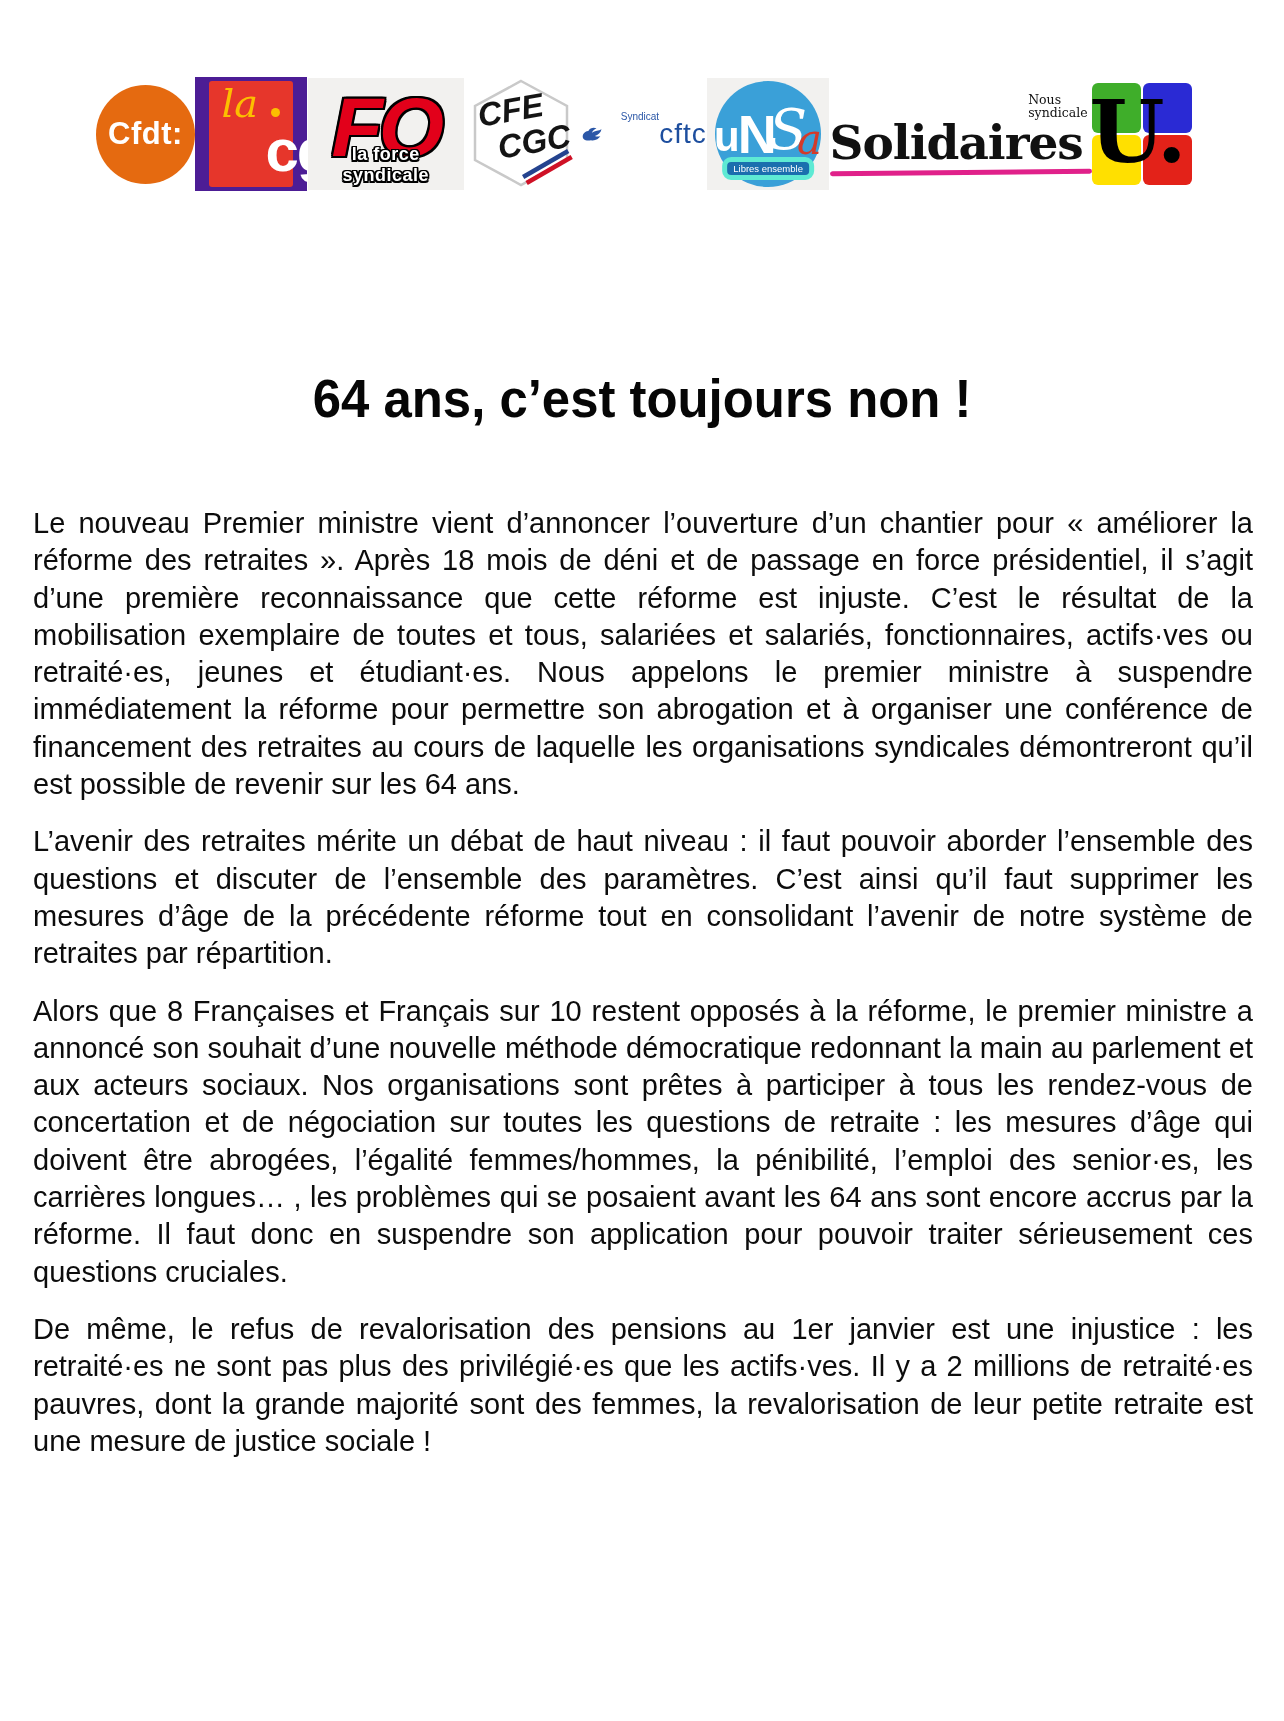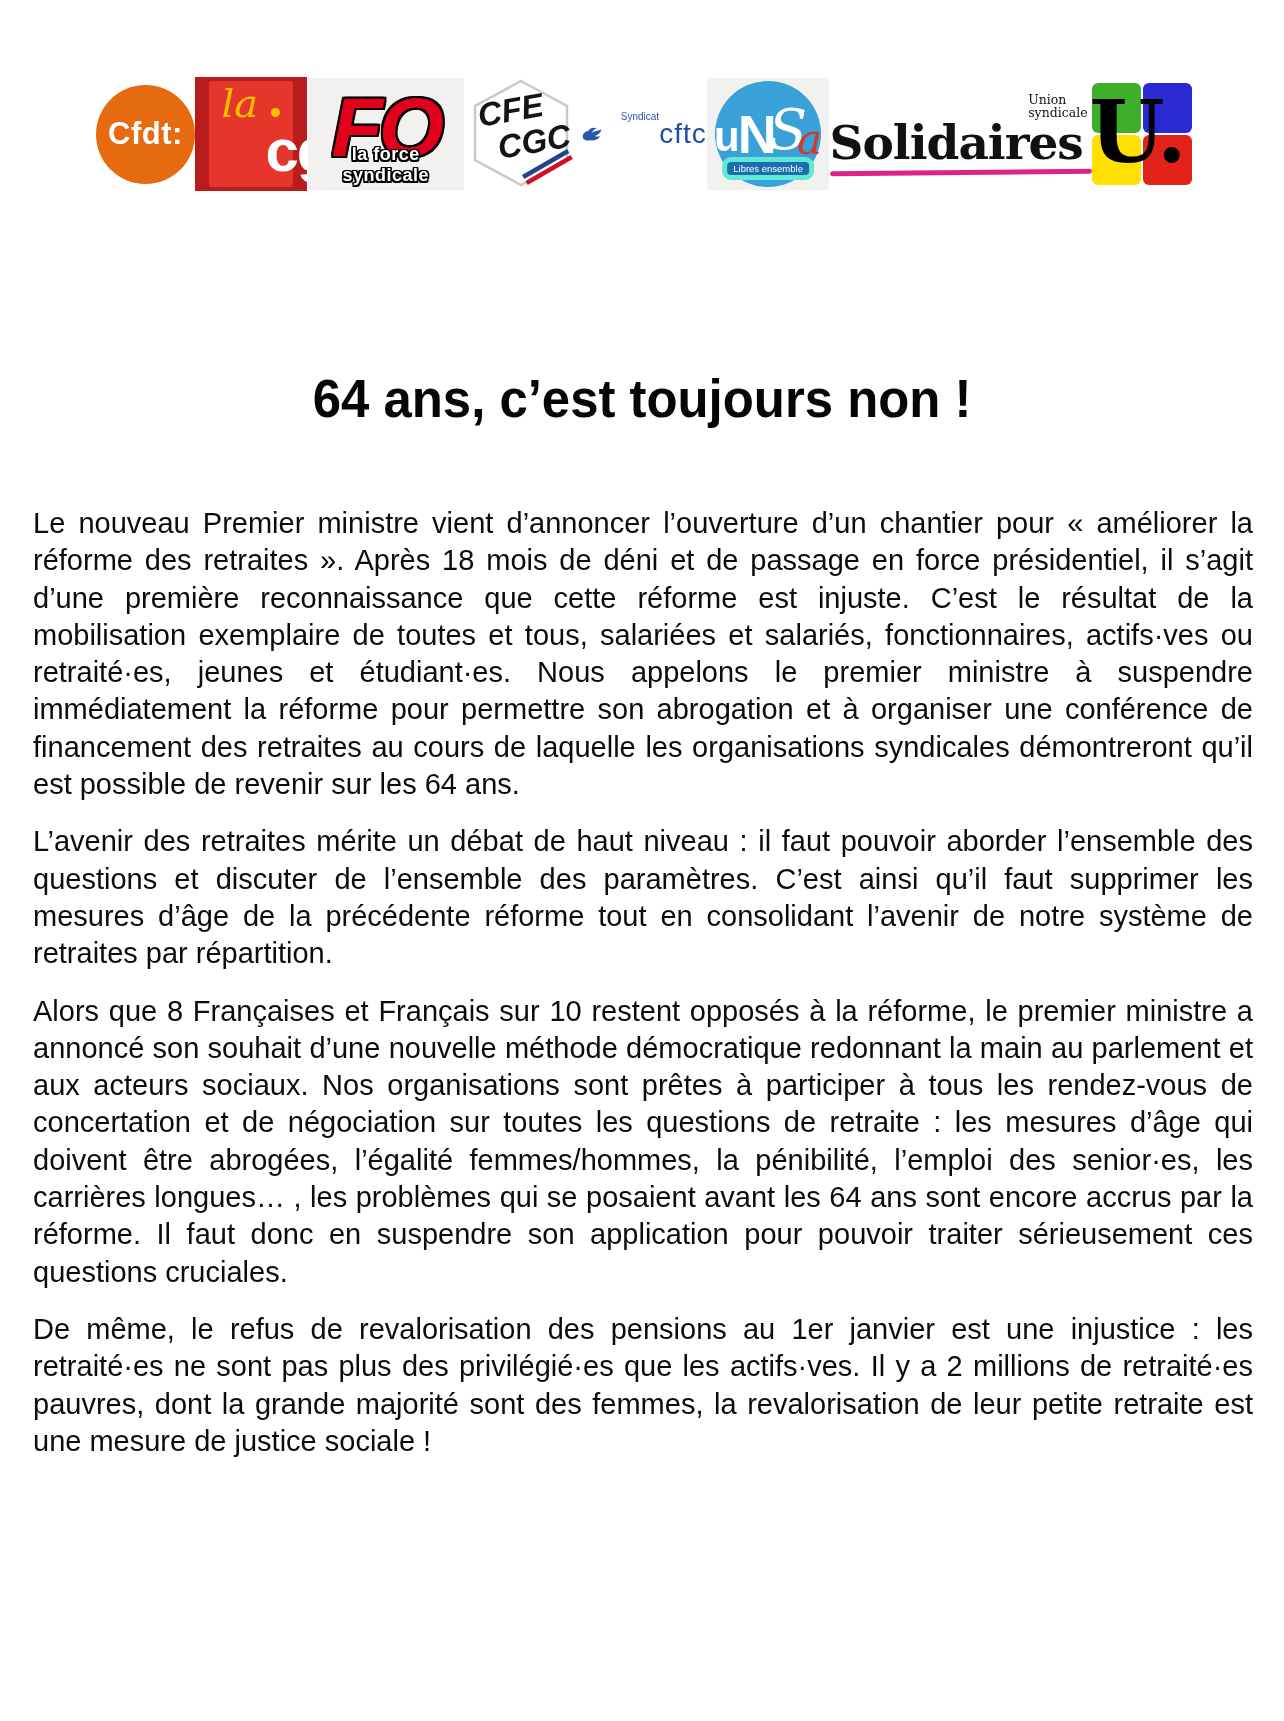--- a/index.html
+++ b/index.html
@@ -26,21 +26,21 @@
 
   
   .cfdt-circle {
     width: 99px; height: 99px; border-radius: 50%;
     background: #e56a10;
     display: flex; align-items: center; justify-content: center;
   }
   .cfdt-circle span { color: #fff; font-weight: bold; font-size: 31px; letter-spacing: 0.5px; }
 
   
-  .cgt-tile { background: #b91c1c; padding: 4px 14px; }
+  .cgt-tile { background: #4c1d95; padding: 4px 14px; }
   .cgt-box {
     width: 84px; height: 106px; background: #e6362b; border-radius: 3px;
     position: relative;
   }
   .cgt-la {
     position: absolute; top: 2px; left: 12px;
     font-family: "DejaVu Serif", serif; font-style: italic;
     color: #fcbf00; font-size: 40px; line-height: 40px;
   }
   .cgt-la::after { content: ""; position: absolute; right: -22px; bottom: 6px; width: 9px; height: 9px; border-radius: 50%; background: #fcbf00; }
@@ -181,21 +181,21 @@
         <span class="unsa-u">u</span>
         <span class="unsa-n">N</span>
         <span class="unsa-s">S</span>
         <span class="unsa-a">a</span>
         <span class="unsa-pill">Libres ensemble</span>
       </div>
     </div>
 
     <div class="logo-tile soli-tile">
       <div class="soli-top">
-        <div>Union</div>
+        <div>Nous</div>
         <div>syndicale</div>
       </div>
       <div class="soli-main">Solidaires</div>
       <div class="soli-underline"></div>
     </div>
 
     <div class="logo-tile fsu-tile">
       <div class="fsu-grid">
         <div class="fsu-q0"></div>
           <div class="fsu-q1"></div>

